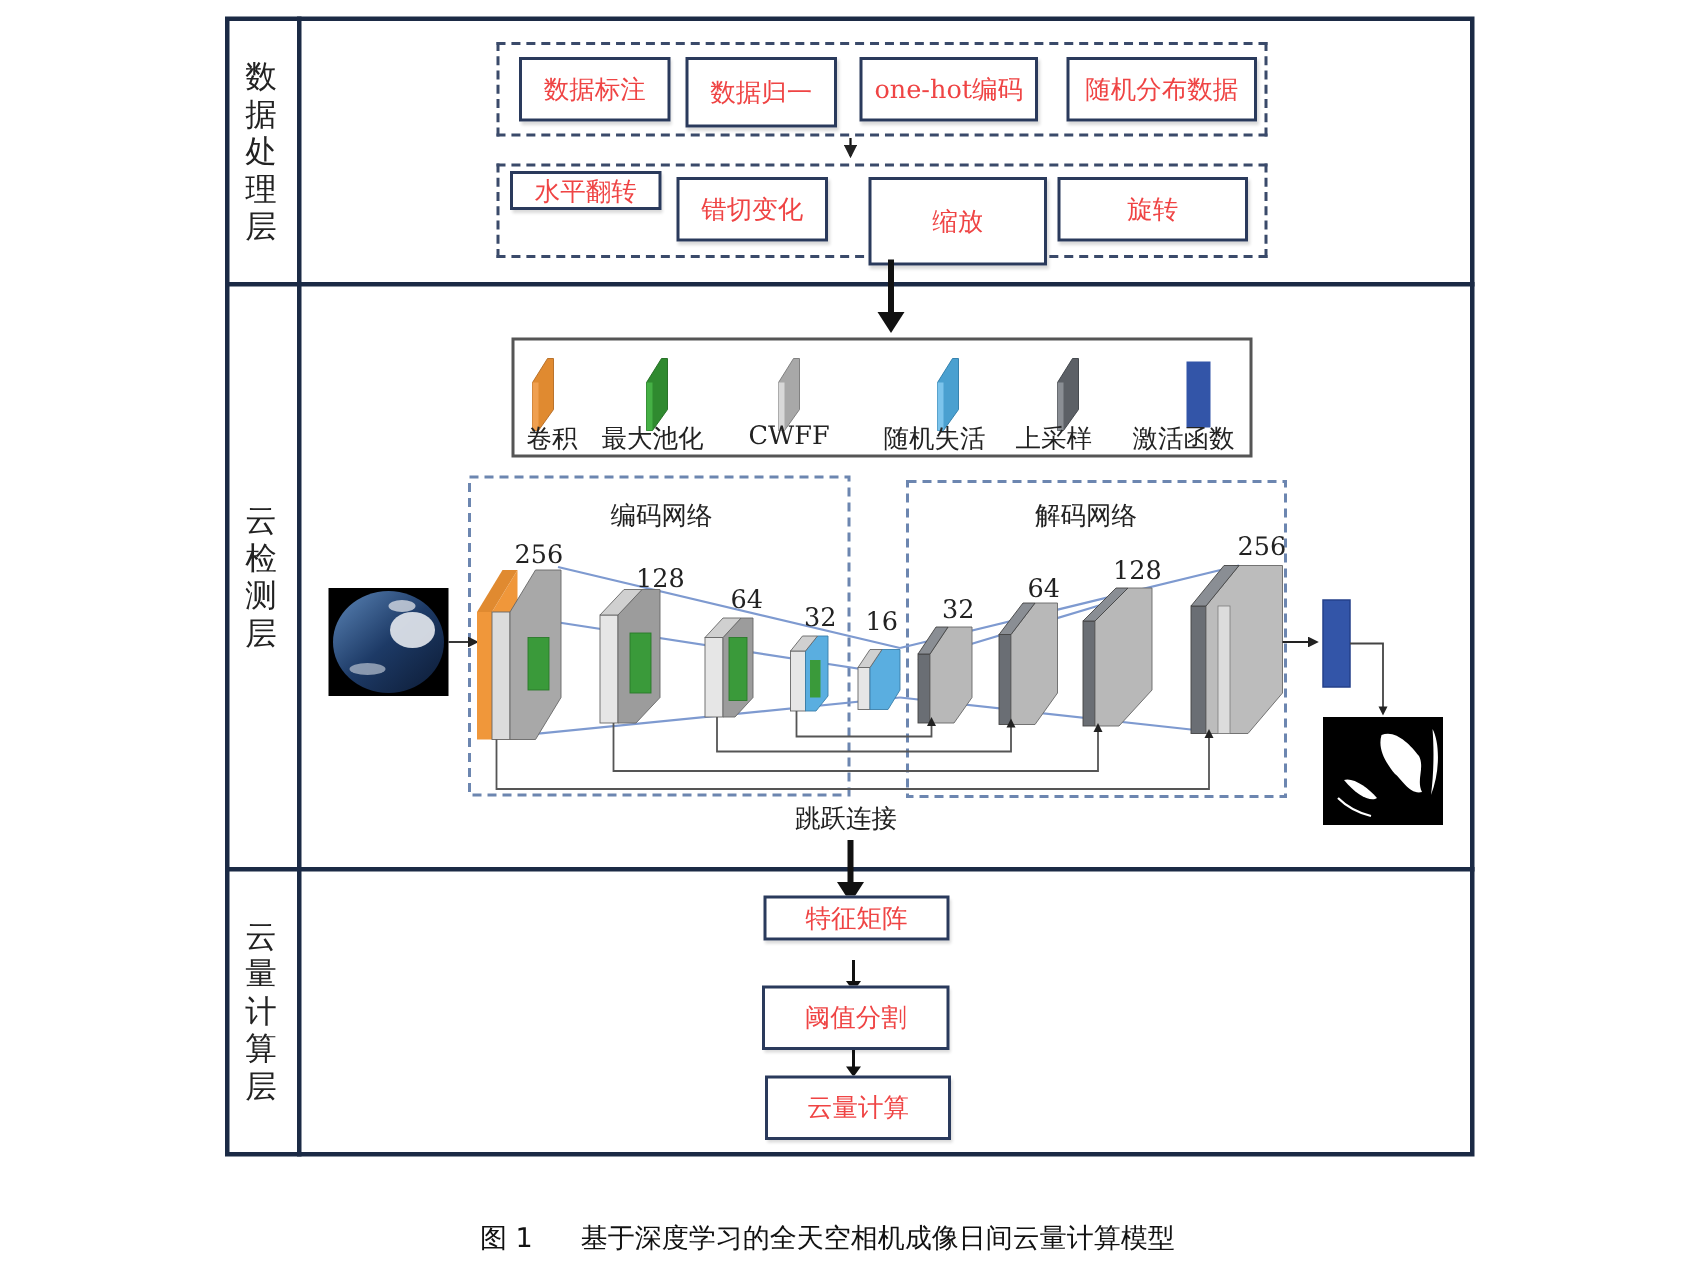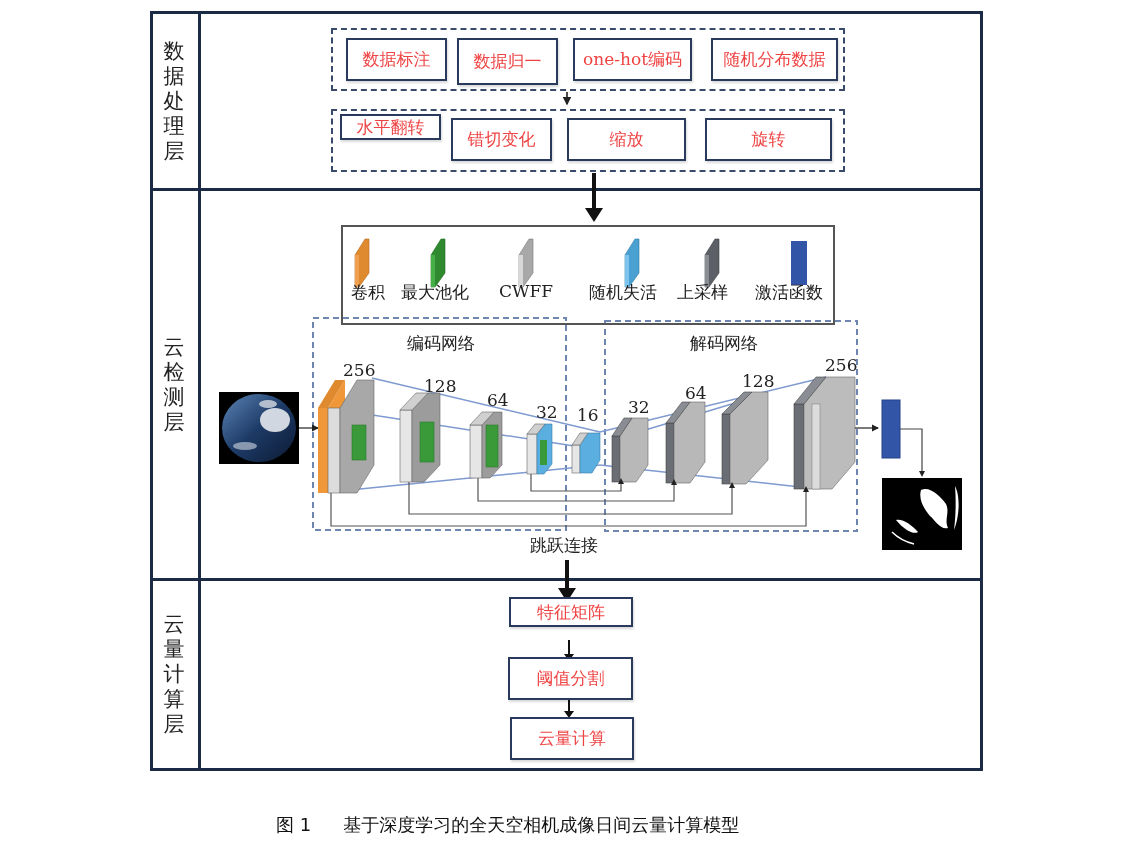--- a/index.html
+++ b/index.html
@@ -10,28 +10,28 @@
   .hline { position: absolute; left: 150px; width: 833px; height: 3px; background: #1b2a45; }
   .vline { position: absolute; left: 198px; top: 11px; width: 3px; height: 760px; background: #1b2a45; }
   .layer-label { position: absolute; left: 150px; width: 48px; display: flex; flex-direction: column;
                  align-items: center; justify-content: center; font-size: 21px; line-height: 25px;
                  font-family: "DejaVu Sans", sans-serif; font-weight: 300; color: #222; }
   .layer-label span { display: block; }
   .dash-group { position: absolute; border: 2px dashed #3a4a6a; box-sizing: border-box; }
   .pbox { position: absolute; border: 2px solid #2a3a5c; background: #fff; box-sizing: border-box;
           display: flex; align-items: center; justify-content: center; font-size: 17px; color: #ef4444;
           box-shadow: 1px 2px 2px rgba(0,0,0,0.15); }
-  .legend { position: absolute; left: 341px; top: 225px; width: 494px; height: 100px;
+  .legend { position: absolute; left: 341px; top: 225px; width: 494px; height: 80px;
             border: 2px solid #555; box-sizing: border-box; }
   .leg-label { position: absolute; top: 54px; font-size: 17px; white-space: nowrap; color: #222; }
   .num { position: absolute; font-size: 17px; color: #222; }
   .subnet-title { position: absolute; font-size: 17px; color: #222; text-align: right; }
   .caption { position: absolute; top: 813px; left: 276px; font-size: 18px; color: #111;
              font-family: "DejaVu Sans", sans-serif; white-space: nowrap; }
-  .caption .fig { margin-right: 32px; }
+  .caption .fig { margin-right: 32px; margin-left: 44px; }
 </style>
 </head>
 <body>
 
 <div class="frame"></div>
 <div class="hline" style="top:188px"></div>
 <div class="hline" style="top:578px"></div>
 <div class="vline"></div>
 
 <div class="layer-label" style="top:14px;height:174px">
@@ -57,21 +57,21 @@
 
 <div class="dash-group" style="left:331px;top:28px;width:514px;height:63px"></div>
 <div class="pbox" style="left:346px;top:38px;width:101px;height:43px">数据标注</div>
 <div class="pbox" style="left:457px;top:38px;width:101px;height:47px">数据归一</div>
 <div class="pbox" style="left:573px;top:38px;width:119px;height:43px">one-hot编码</div>
 <div class="pbox" style="left:711px;top:38px;width:127px;height:43px">随机分布数据</div>
 
 <div class="dash-group" style="left:331px;top:109px;width:514px;height:63px"></div>
 <div class="pbox" style="left:340px;top:114px;width:101px;height:26px">水平翻转</div>
 <div class="pbox" style="left:451px;top:118px;width:101px;height:43px">错切变化</div>
-<div class="pbox" style="left:567px;top:118px;width:119px;height:43px">缩放</div>
+<div class="pbox" style="left:579px;top:118px;width:119px;height:59px">缩放</div>
 <div class="pbox" style="left:705px;top:118px;width:127px;height:43px">旋转</div>
 
 <svg width="1134" height="850" style="position:absolute;left:0;top:0">
   <defs>
     <marker id="ah" markerWidth="8" markerHeight="8" refX="6" refY="4" orient="auto">
       <path d="M0,0 L8,4 L0,8 z" fill="#111"></path>
     </marker>
     <marker id="ahs" markerWidth="6" markerHeight="6" refX="5" refY="3" orient="auto">
       <path d="M0,0 L6,3 L0,6 z" fill="#222"></path>
     </marker>

